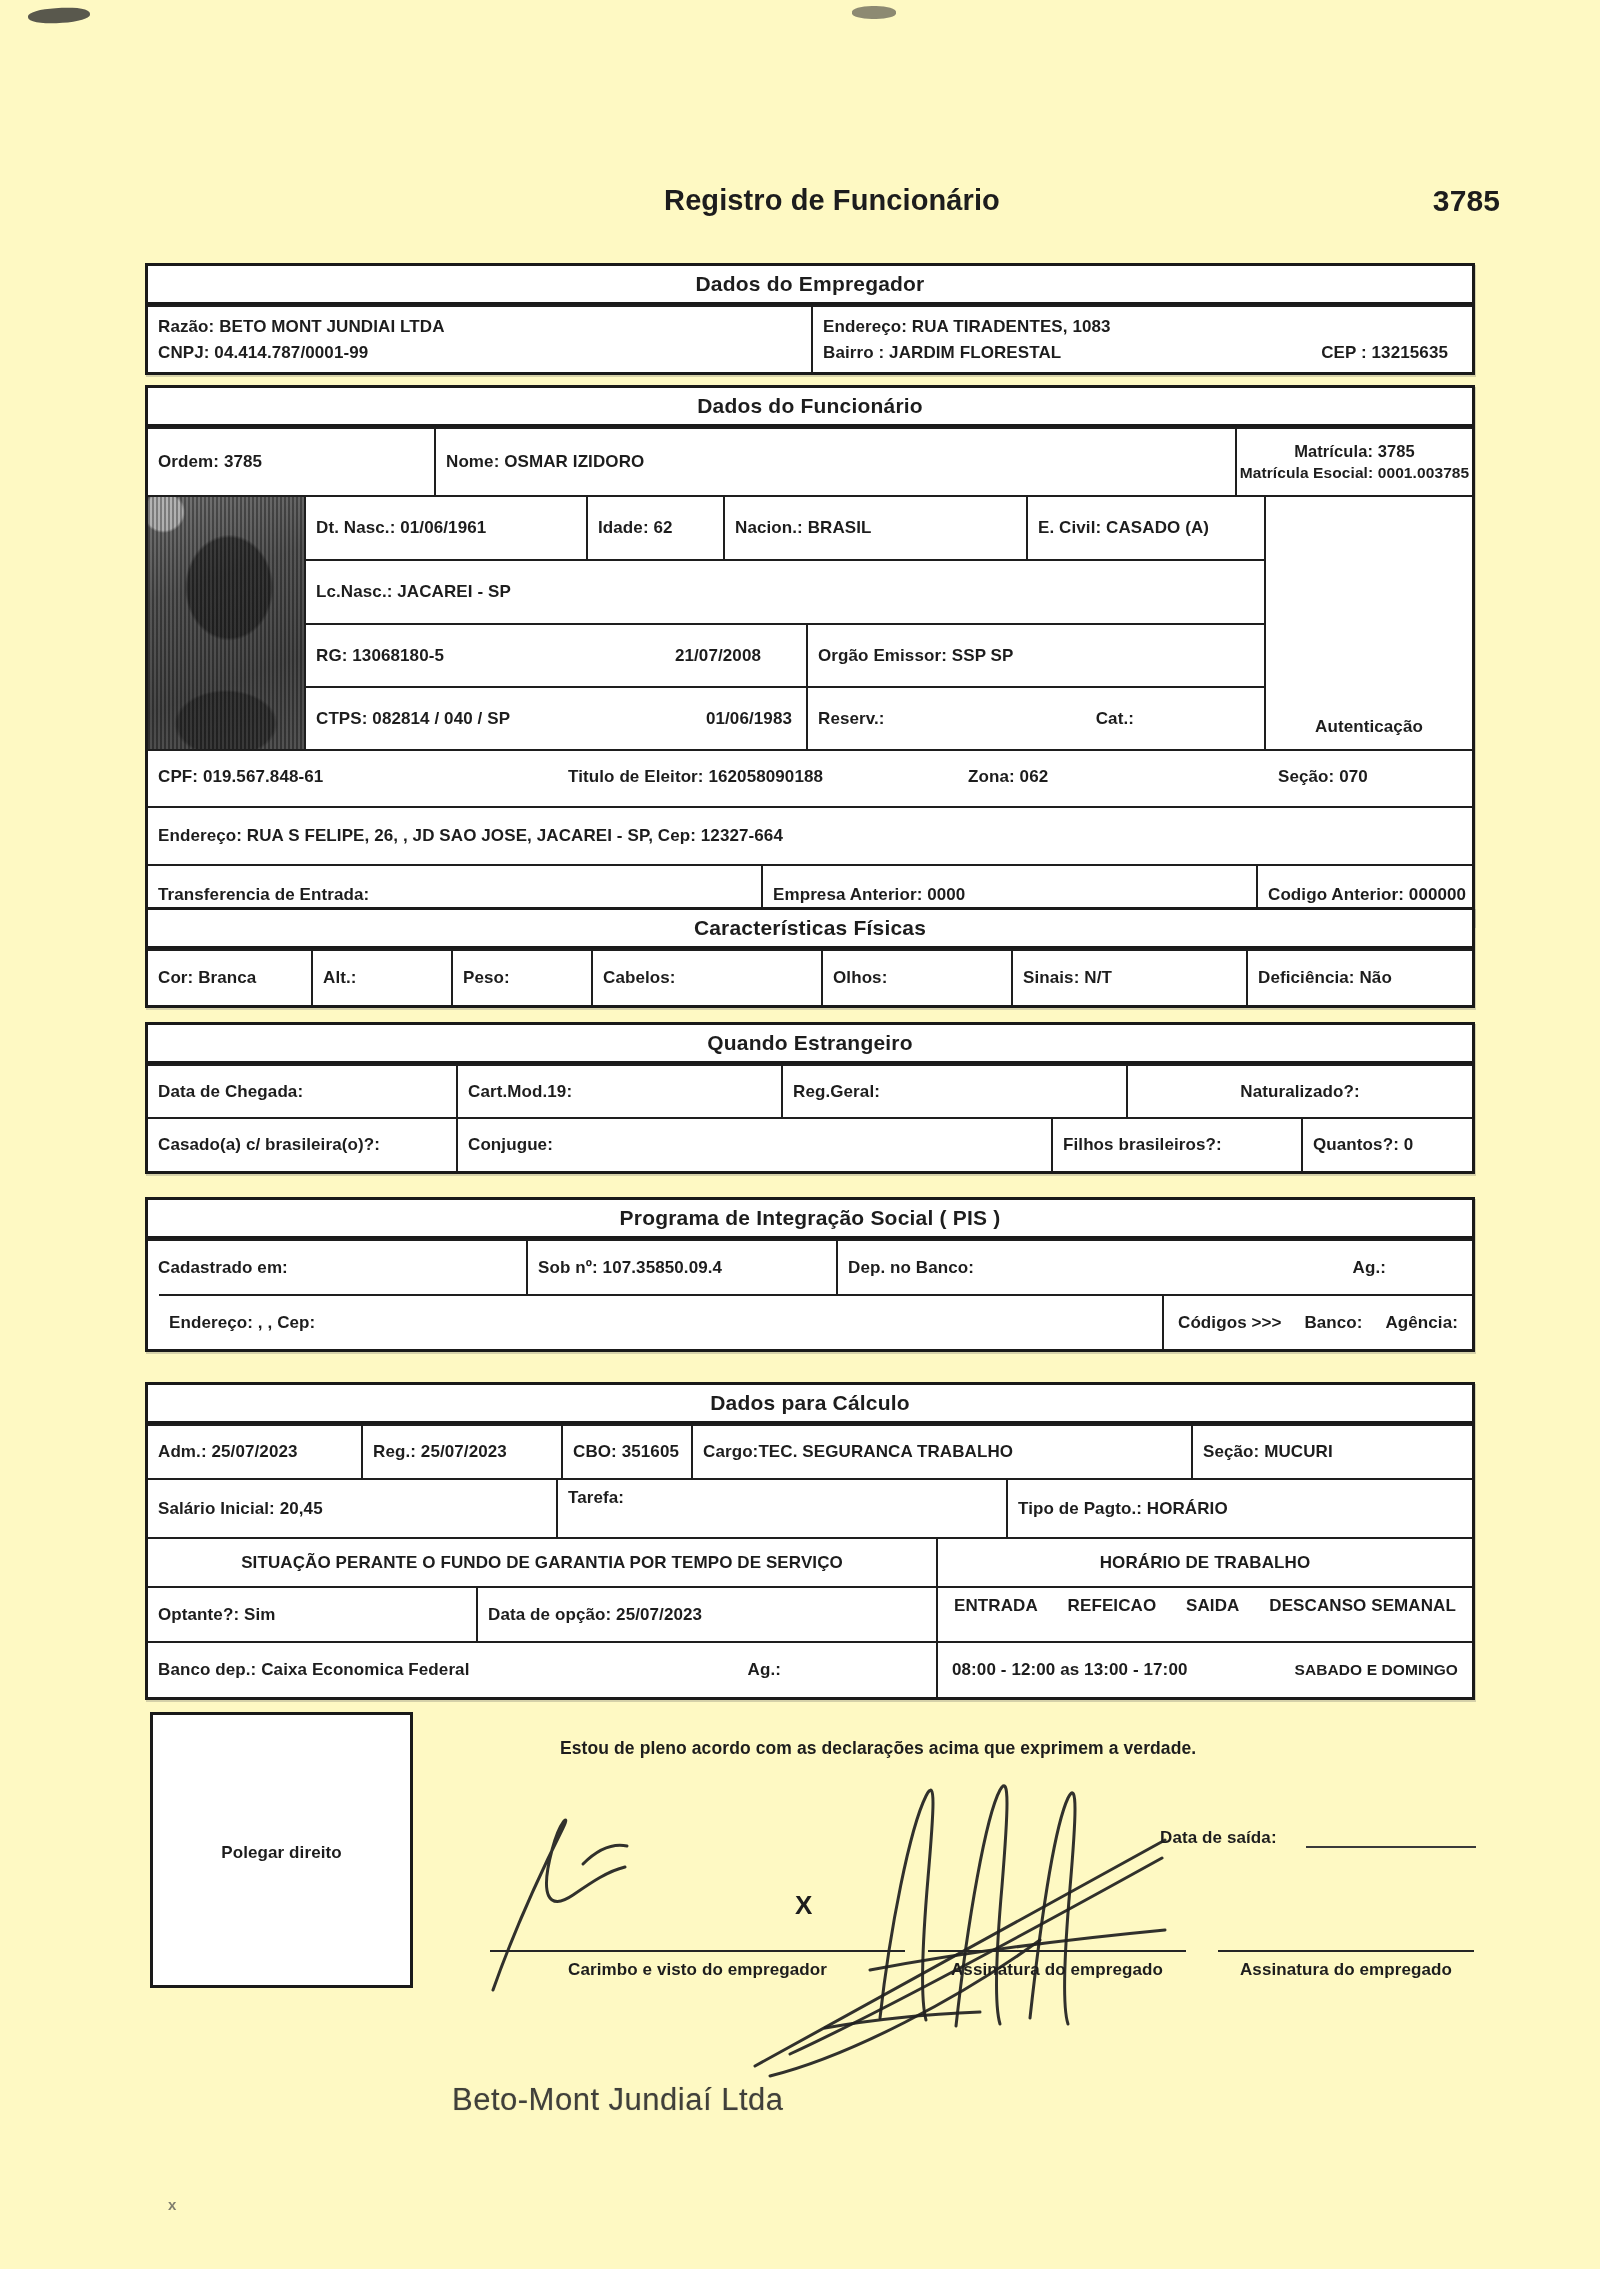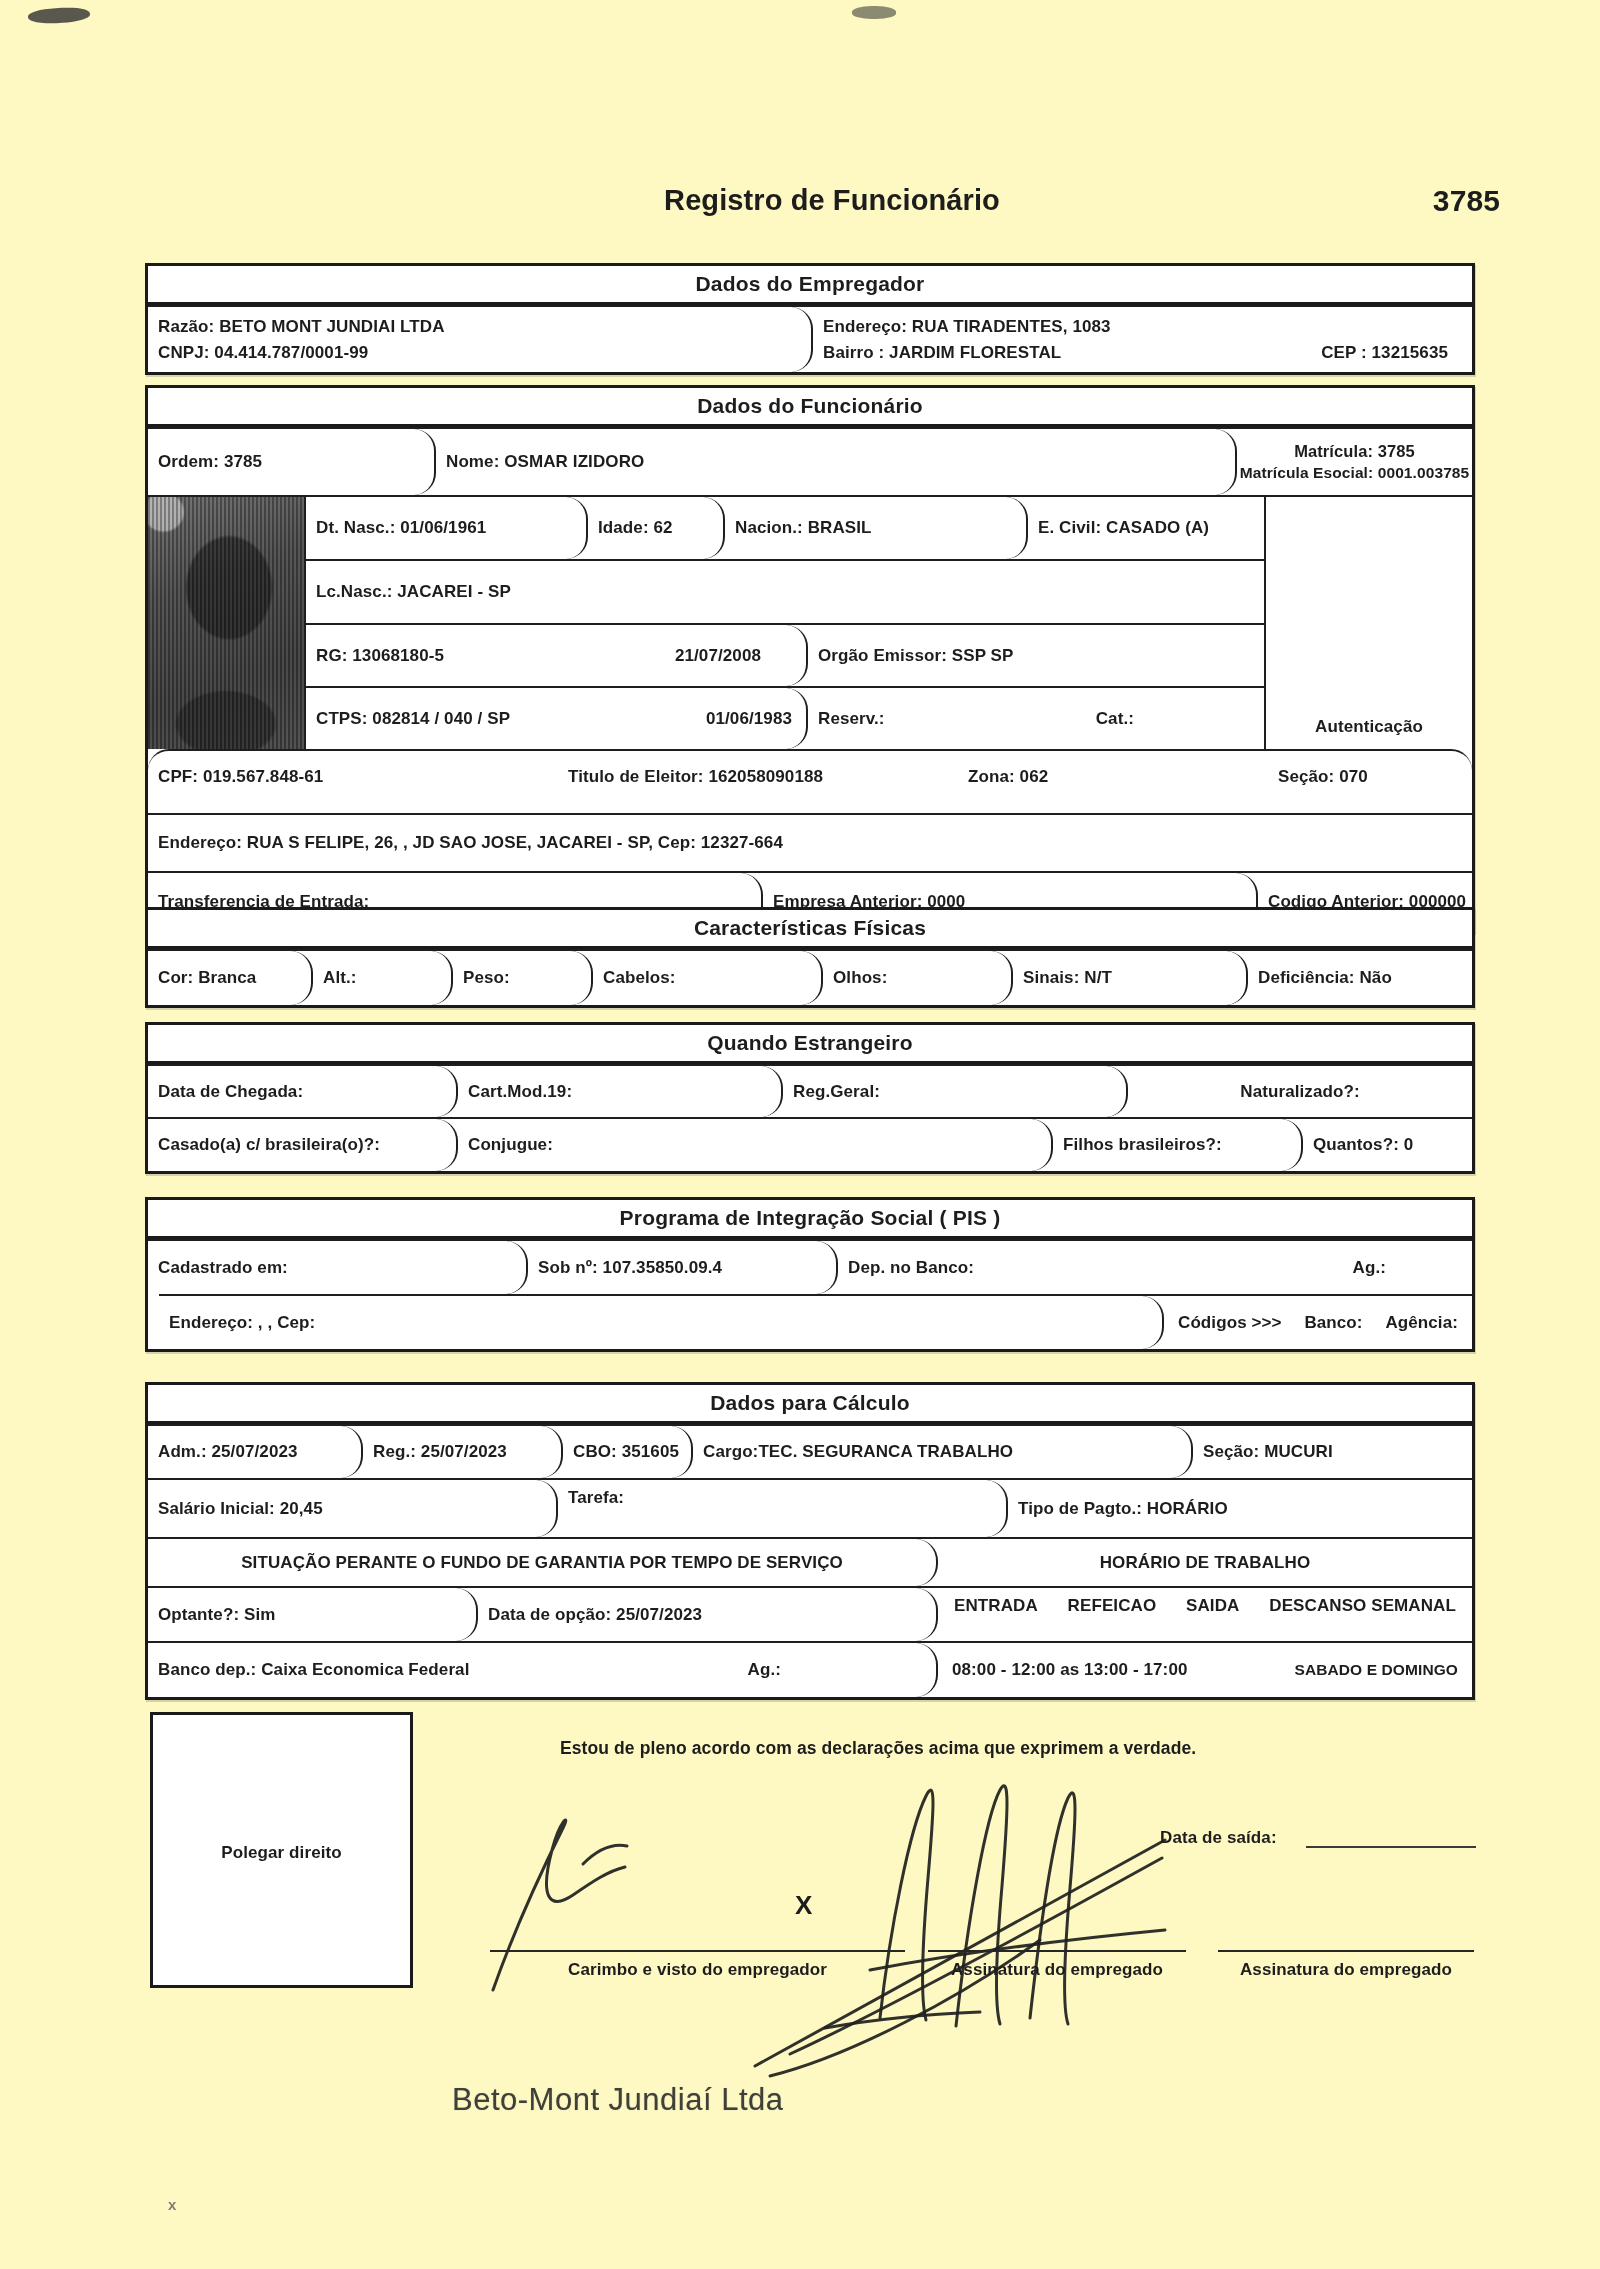--- a/index.html
+++ b/index.html
@@ -8,21 +8,21 @@
   .t{font-size:17px;white-space:nowrap;}
   .abs{position:absolute;}
   
   .sec{position:absolute;left:145px;width:1330px;border:3px solid #1a1a1a;background:#fff;
        box-sizing:border-box;box-shadow:1px 2px 0 0 rgba(90,90,90,.25);}
   .sec-title{display:flex;align-items:center;justify-content:center;font-size:21px;font-weight:700;
              border-bottom:3px solid #1a1a1a;letter-spacing:.2px;}
   .r{display:flex;border-top:2px solid #1e1e1e;box-sizing:border-box;}
   .r:first-of-type{border-top:none;}
   .c{border-right:2px solid #1e1e1e;display:flex;align-items:center;padding:4px 10px;
-     box-sizing:border-box;overflow:hidden;border-radius:22px;}
+     box-sizing:border-box;overflow:hidden;}
   .c.last{border-right:none;flex:1;}
   .between{justify-content:space-between;}
   .center{justify-content:center;}
   
   .photo{position:relative;width:158px;border-right:2px solid #1e1e1e;box-sizing:border-box;
     background:
       repeating-linear-gradient(90deg, rgba(8,8,8,.30) 0 2px, rgba(255,255,255,.06) 2px 4px),
       radial-gradient(46% 34% at 52% 36%, rgba(15,15,15,.55) 58%, rgba(0,0,0,0) 62%),
       radial-gradient(64% 26% at 50% 90%, rgba(20,20,20,.5) 48%, rgba(0,0,0,0) 52%),
       radial-gradient(30% 18% at 10% 6%, rgba(230,230,230,.55) 40%, rgba(0,0,0,0) 46%),
@@ -130,21 +130,21 @@
           <div class="c last between" style="padding-right:130px;">
             <span class="t">Reserv.:</span>
             <span class="t">Cat.:</span>
           </div>
         </div>
       </div>
       <div class="auth">
         <span class="t">Autenticação</span>
       </div>
     </div>
-    <div class="r" style="height:64px;position:relative;border-radius:21px;">
+    <div class="r" style="height:57px;position:relative;">
       <span class="t abs" style="left:10px;top:16px;">CPF: 019.567.848-61</span>
       <span class="t abs" style="left:420px;top:16px;">Titulo de Eleitor: 162058090188</span>
       <span class="t abs" style="left:820px;top:16px;">Zona: 062</span>
       <span class="t abs" style="left:1130px;top:16px;">Seção: 070</span>
     </div>
     <div class="r" style="height:58px;">
       <div class="c last">
           <span class="t">Endereço: RUA S FELIPE, 26, , JD SAO JOSE, JACAREI - SP, Cep: 12327-664</span>
         </div>
     </div>

